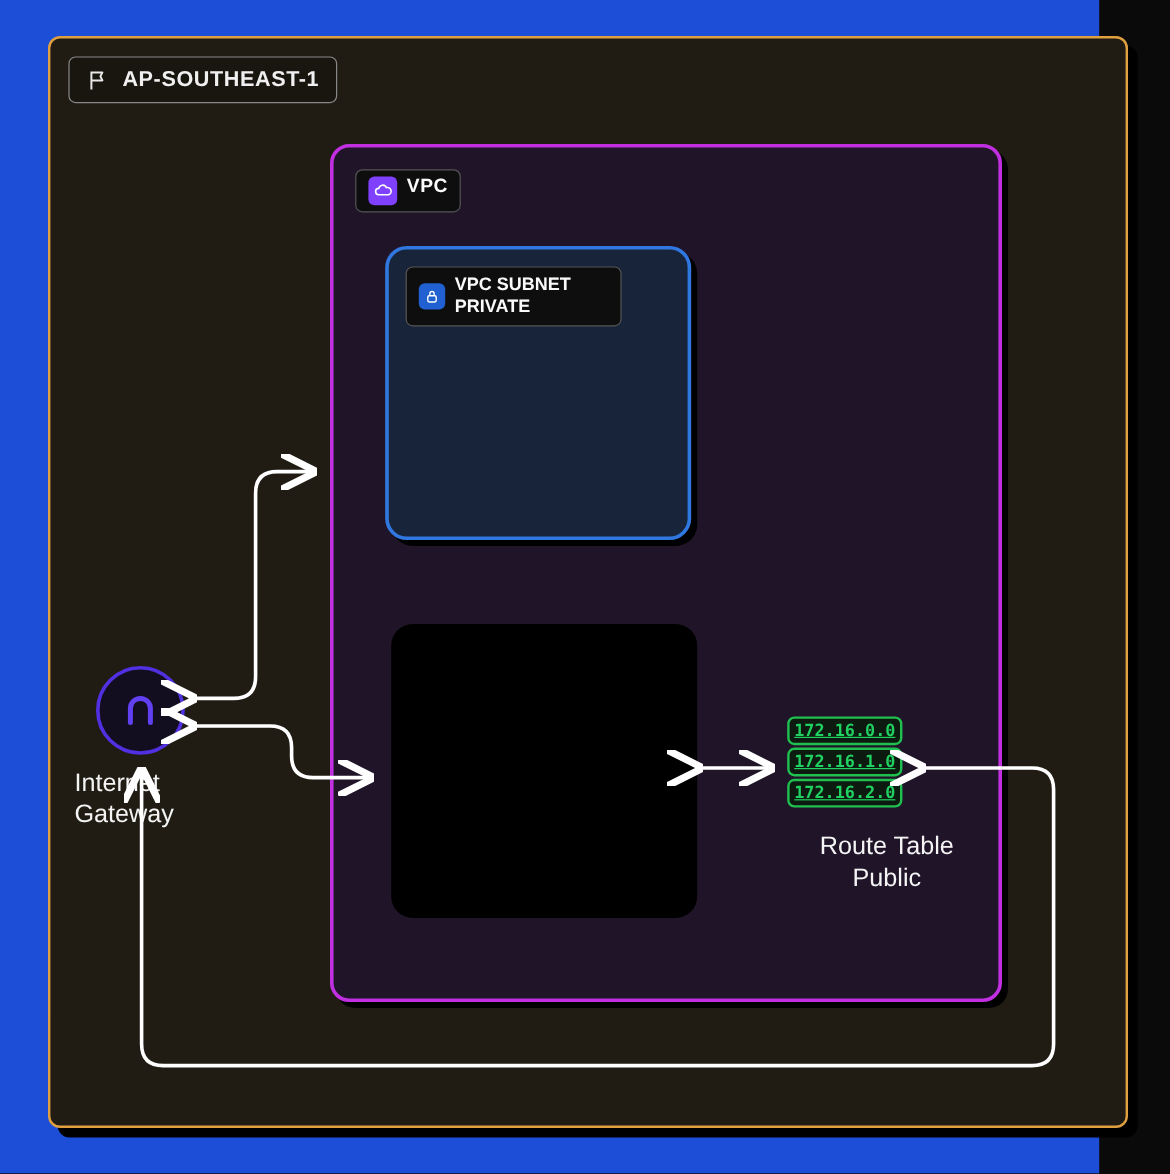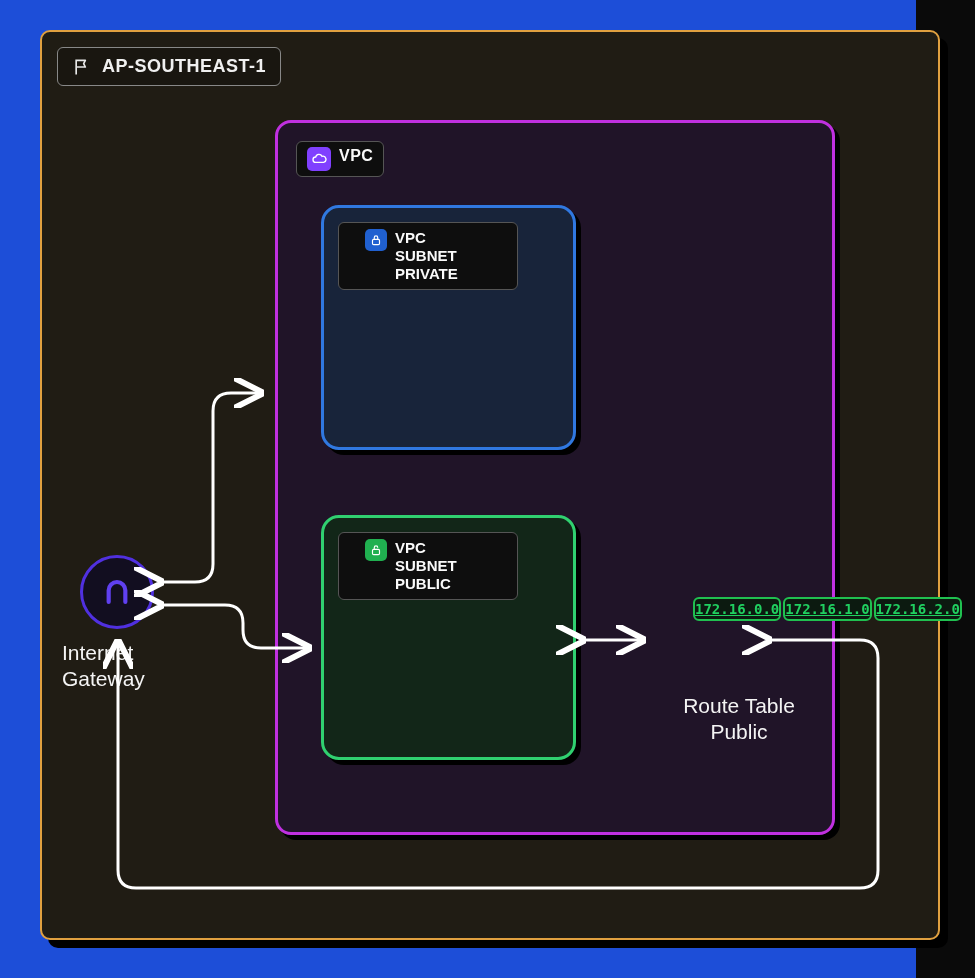--- a/index.html
+++ b/index.html
@@ -63,24 +63,24 @@
     position: absolute;
     width: 255px; height: 245px;
     border-radius: 18px;
   }
   .subnet.private { left: 43px; top: 82px; border: 3px solid #3078e0; background: #18243a; }
   .subnet.private.shadow { left: 48px; top: 87px; border: none; background: #000; }
   .subnet.public  { left: 43px; top: 392px; border: 3px solid #30d070; background: #122618; }
   .subnet.public.shadow  { left: 48px; top: 397px; border: none; background: #000; }
   .subnet-label {
     position: absolute; left: 14px; top: 14px;
-    display: flex; align-items: flex-start; gap: 8px;
+    display: flex; align-items: center; gap: 8px;
     border: 1px solid #555; border-radius: 6px;
     background: #0e0e0e;
-    padding: 6px 26px;
+    padding: 6px 10px;
     max-width: 180px;
   }
   .subnet-label .lock { width: 22px; height: 22px; border-radius: 5px; display:flex; align-items:center; justify-content:center; flex: 0 0 auto; }
   .subnet-label.private .lock { background: #2060d0; }
   .subnet-label.public  .lock { background: #20b050; }
   .subnet-label .txt { color: #fafafa; font-weight: 700; font-size: 15px; line-height: 1.2; }
 
   .igw {
     position: absolute;
     left: 80px; top: 555px;
@@ -97,21 +97,21 @@
     color: #f4f4f4;
     font-size: 21px;
     text-align: left;
     line-height: 1.25;
   }
 
   .route-table {
     position: absolute;
     left: 656px; top: 597px;
     width: 96px;
-    display: flex; flex-direction: row; gap: 2px; margin-left: 37px;
+    display: flex; flex-direction: column; gap: 2px;
   }
   .route-row {
     border: 2px solid #20c050;
     border-radius: 6px;
     color: #20d060;
     font-family: "Menlo", "Consolas", monospace;
     font-size: 14px;
     font-weight: 700;
     text-align: center;
     padding: 2px 0;
@@ -165,31 +165,20 @@
           <svg width="14" height="14" viewBox="0 0 24 24">
               <rect x="6" y="11" width="12" height="9" rx="2" fill="none" stroke="#fff" stroke-width="2"></rect>
               <path d="M9 11 v-3 a3 3 0 0 1 6 0 v3" fill="none" stroke="#fff" stroke-width="2"></path>
             </svg>
         </span>
         <span class="txt">VPC SUBNET PRIVATE</span>
       </div>
     </div>
 
     <div class="subnet public shadow"></div>
-    <div class="subnet public">
-      <div class="subnet-label public">
-        <span class="lock">
-          <svg width="14" height="14" viewBox="0 0 24 24">
-              <rect x="6" y="11" width="12" height="9" rx="2" fill="none" stroke="#fff" stroke-width="2"></rect>
-              <path d="M9 11 v-3 a3 3 0 0 1 6 0" fill="none" stroke="#fff" stroke-width="2"></path>
-            </svg>
-        </span>
-        <span class="txt">VPC SUBNET PUBLIC</span>
-      </div>
-    </div>
   </div>
 
   <div class="igw">
     <svg width="40" height="40" viewBox="0 0 24 24">
       <path d="M7 18 v-7 a5 5 0 0 1 10 0 v7" fill="none" stroke="#6040f0" stroke-width="2.5" stroke-linecap="round"></path>
     </svg>
   </div>
   <div class="igw-label"><span style="white-space:pre-line">Internet
 Gateway</span></div>
 

